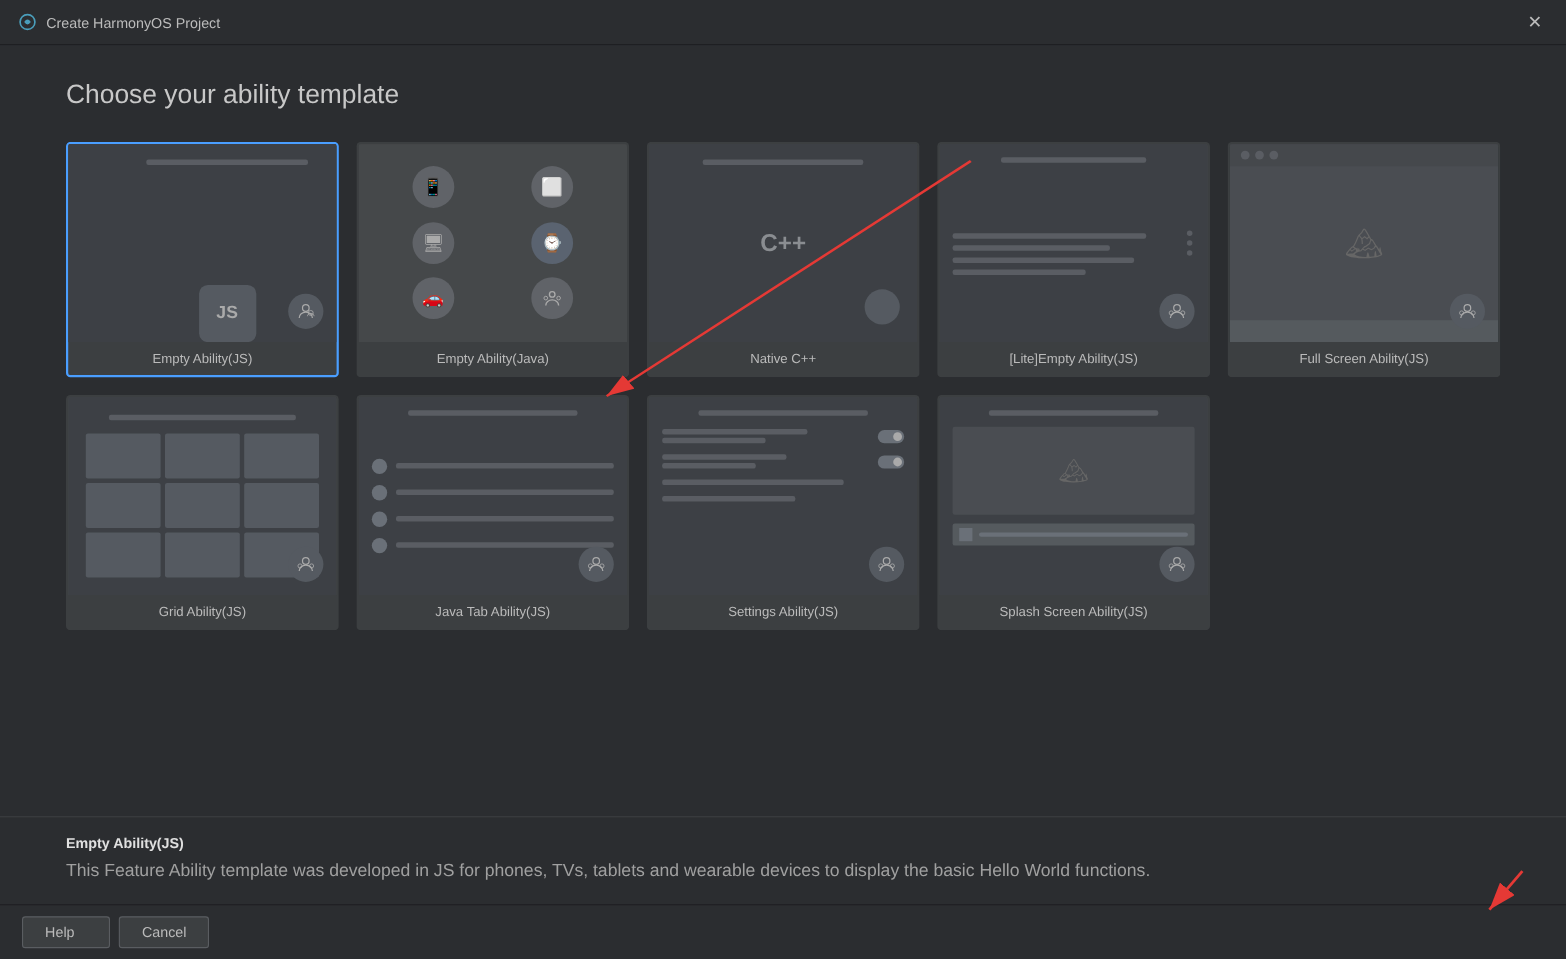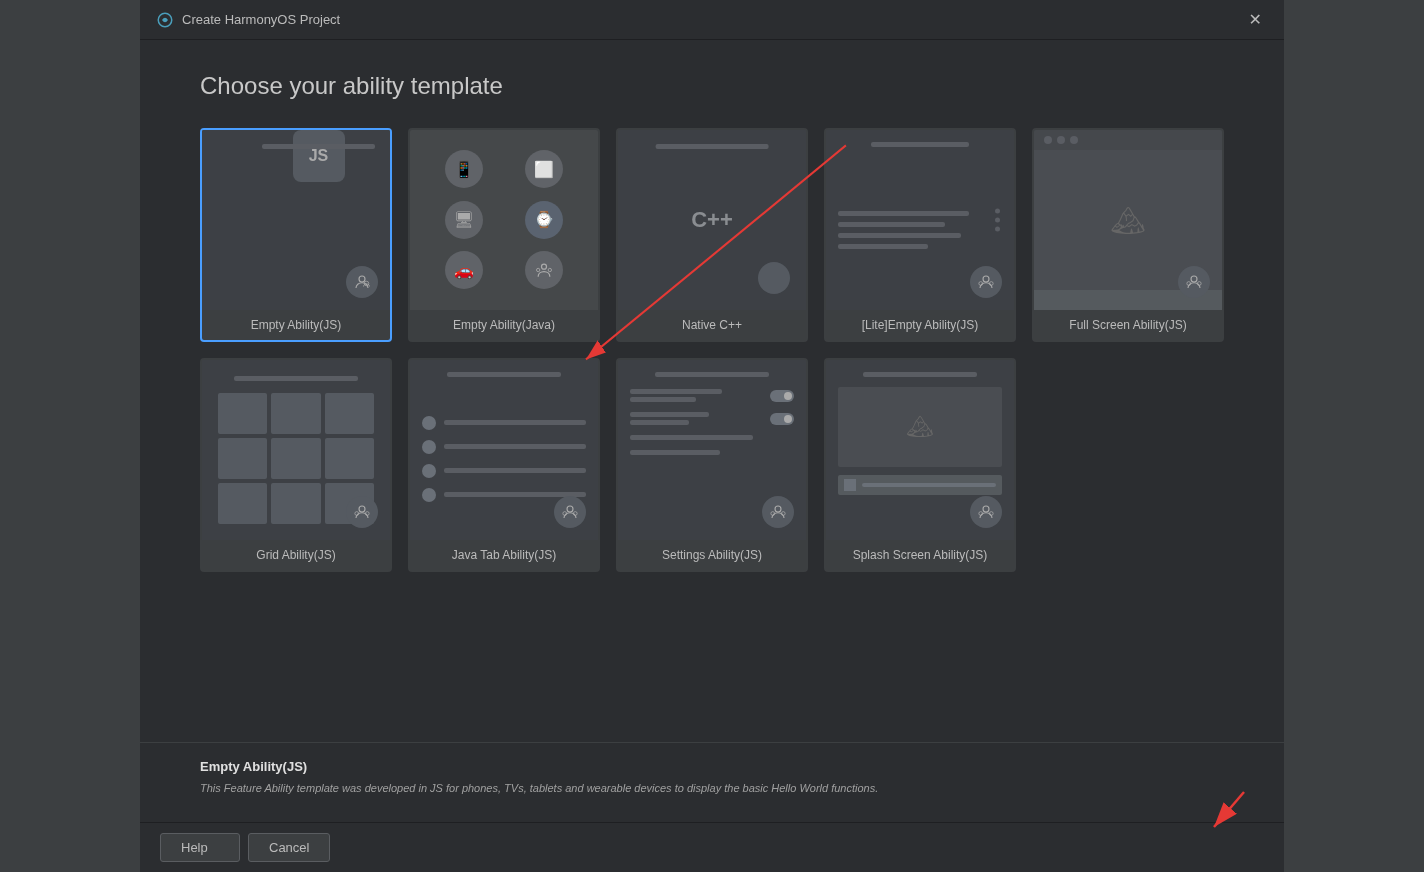--- a/index.html
+++ b/index.html
@@ -8,21 +8,21 @@
       font-family: 'Segoe UI', Arial, sans-serif;
       display: flex;
       align-items: center;
       justify-content: center;
       width: 1424px;
       height: 872px;
       overflow: hidden;
     }
     .dialog {
       background: #2b2d30;
-      width: 1144px;
+      width: 1424px;
       height: 872px;
       display: flex;
       flex-direction: column;
       position: relative;
     }
     .title-bar {
       display: flex;
       align-items: center;
       padding: 8px 16px;
       background: #2b2d30;
@@ -99,21 +99,21 @@
       font-size: 12px;
       padding: 8px 4px;
       text-align: center;
     }
     
     .preview-js {
       background: #3d4045;
       display: flex;
       flex-direction: column;
       align-items: center;
-      justify-content: flex-start;
+      justify-content: flex-end;
       width: 100%;
       height: 100%;
       position: relative;
       padding-left: 45px;
     }
     .preview-js .top-bar {
       position: absolute;
       top: 14px;
       width: 60%;
       height: 5px;
@@ -490,23 +490,22 @@
       min-height: 80px;
     }
     .desc-title {
       color: #e0e0e0;
       font-size: 13px;
       font-weight: bold;
       margin-bottom: 6px;
     }
     .desc-text {
       color: #a0a0a0;
-      font-size: 11px;
+      font-size: 16px;
       line-height: 1.5;
-      font-style: italic;
     }
     
     .footer {
       display: flex;
       align-items: center;
       padding: 10px 20px;
       border-top: 1px solid #1e1f22;
       gap: 8px;
     }
     .footer-left {

